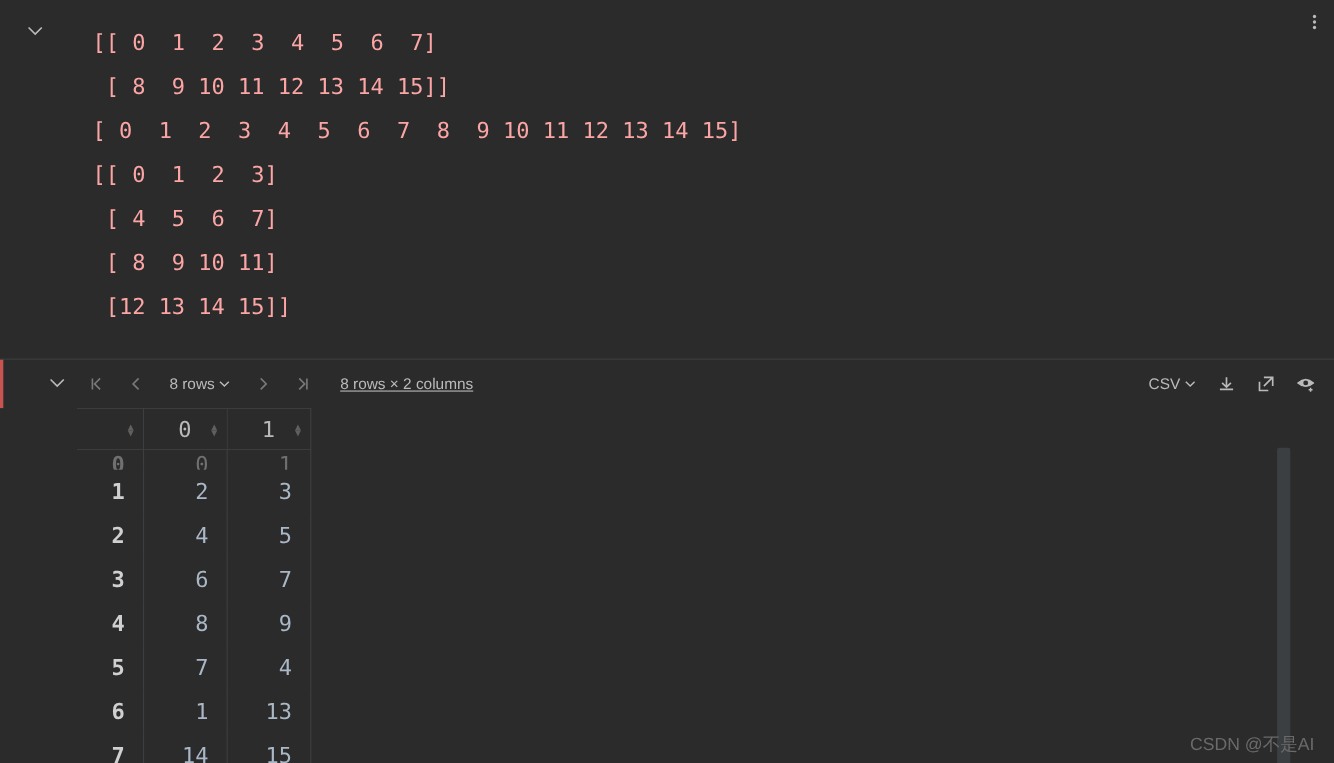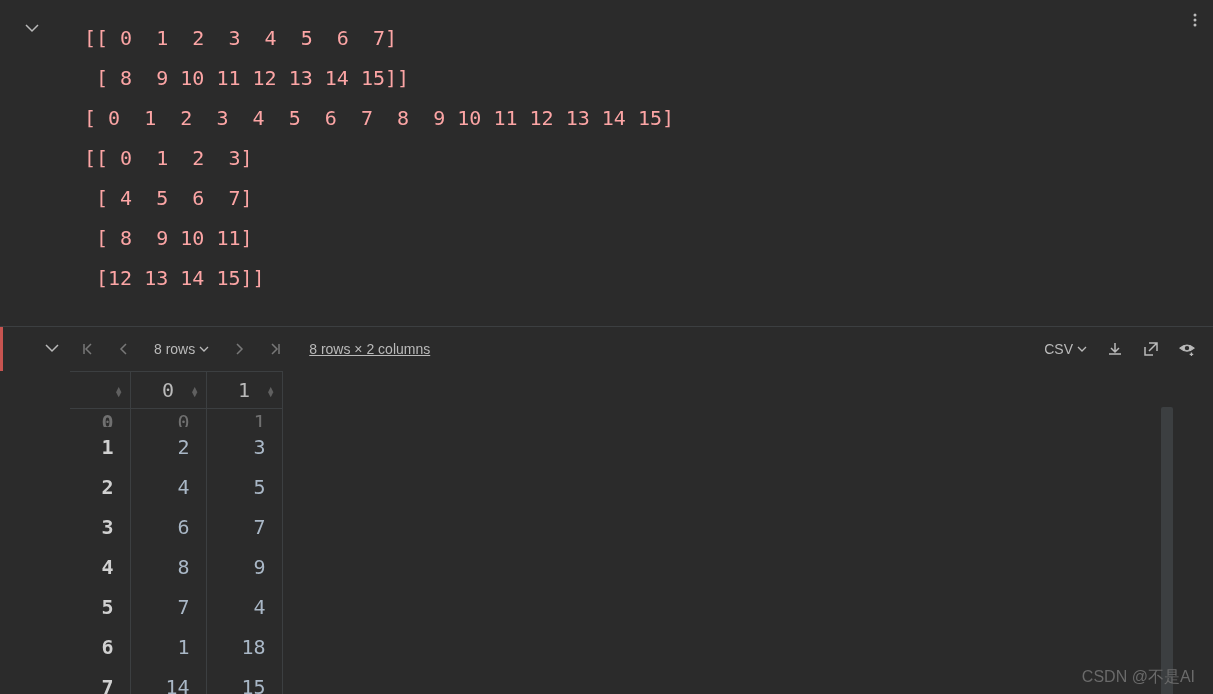--- a/index.html
+++ b/index.html
@@ -367,21 +367,21 @@
             <td>9</td>
           </tr>
           <tr>
             <td class="index-cell">5</td>
             <td>7</td>
             <td>4</td>
           </tr>
           <tr>
             <td class="index-cell">6</td>
             <td>1</td>
-            <td>18</td>
+            <td>13</td>
           </tr>
           <tr>
             <td class="index-cell">7</td>
             <td>14</td>
             <td>15</td>
           </tr>
         </tbody>
     </table>
     <div class="scrollbar"></div>
   </div>

